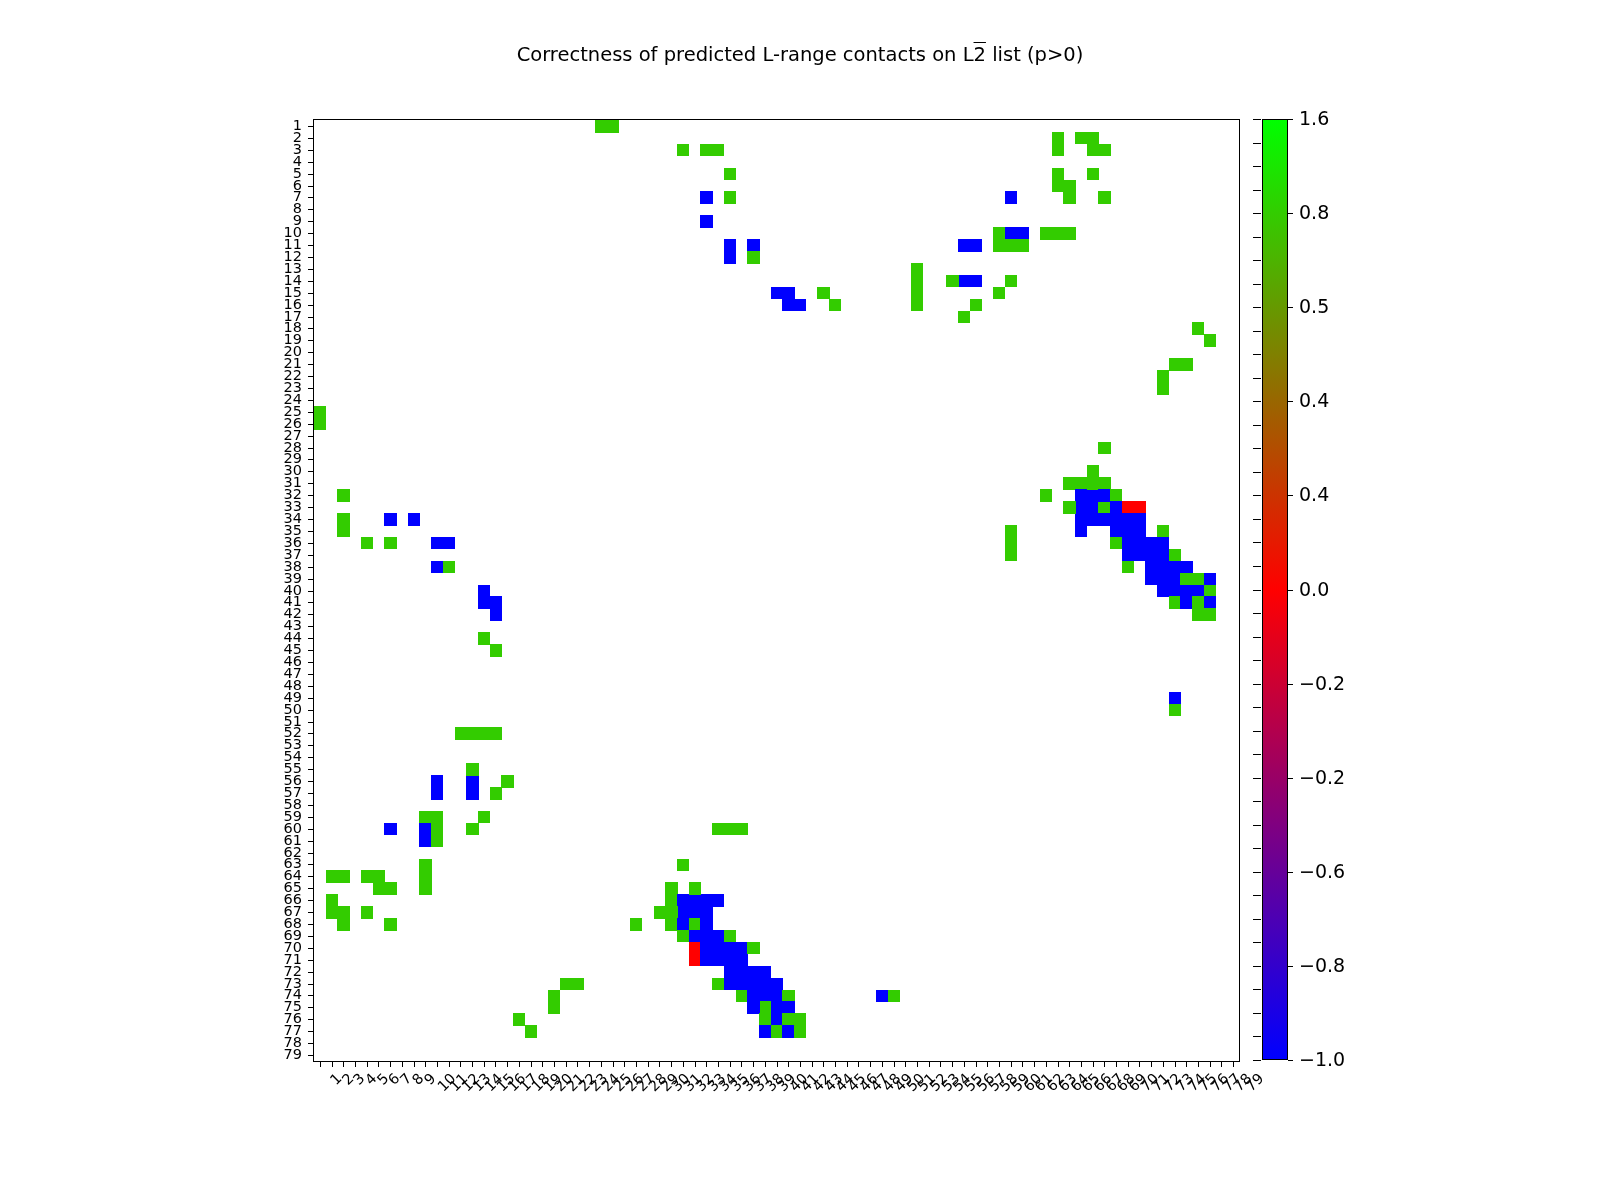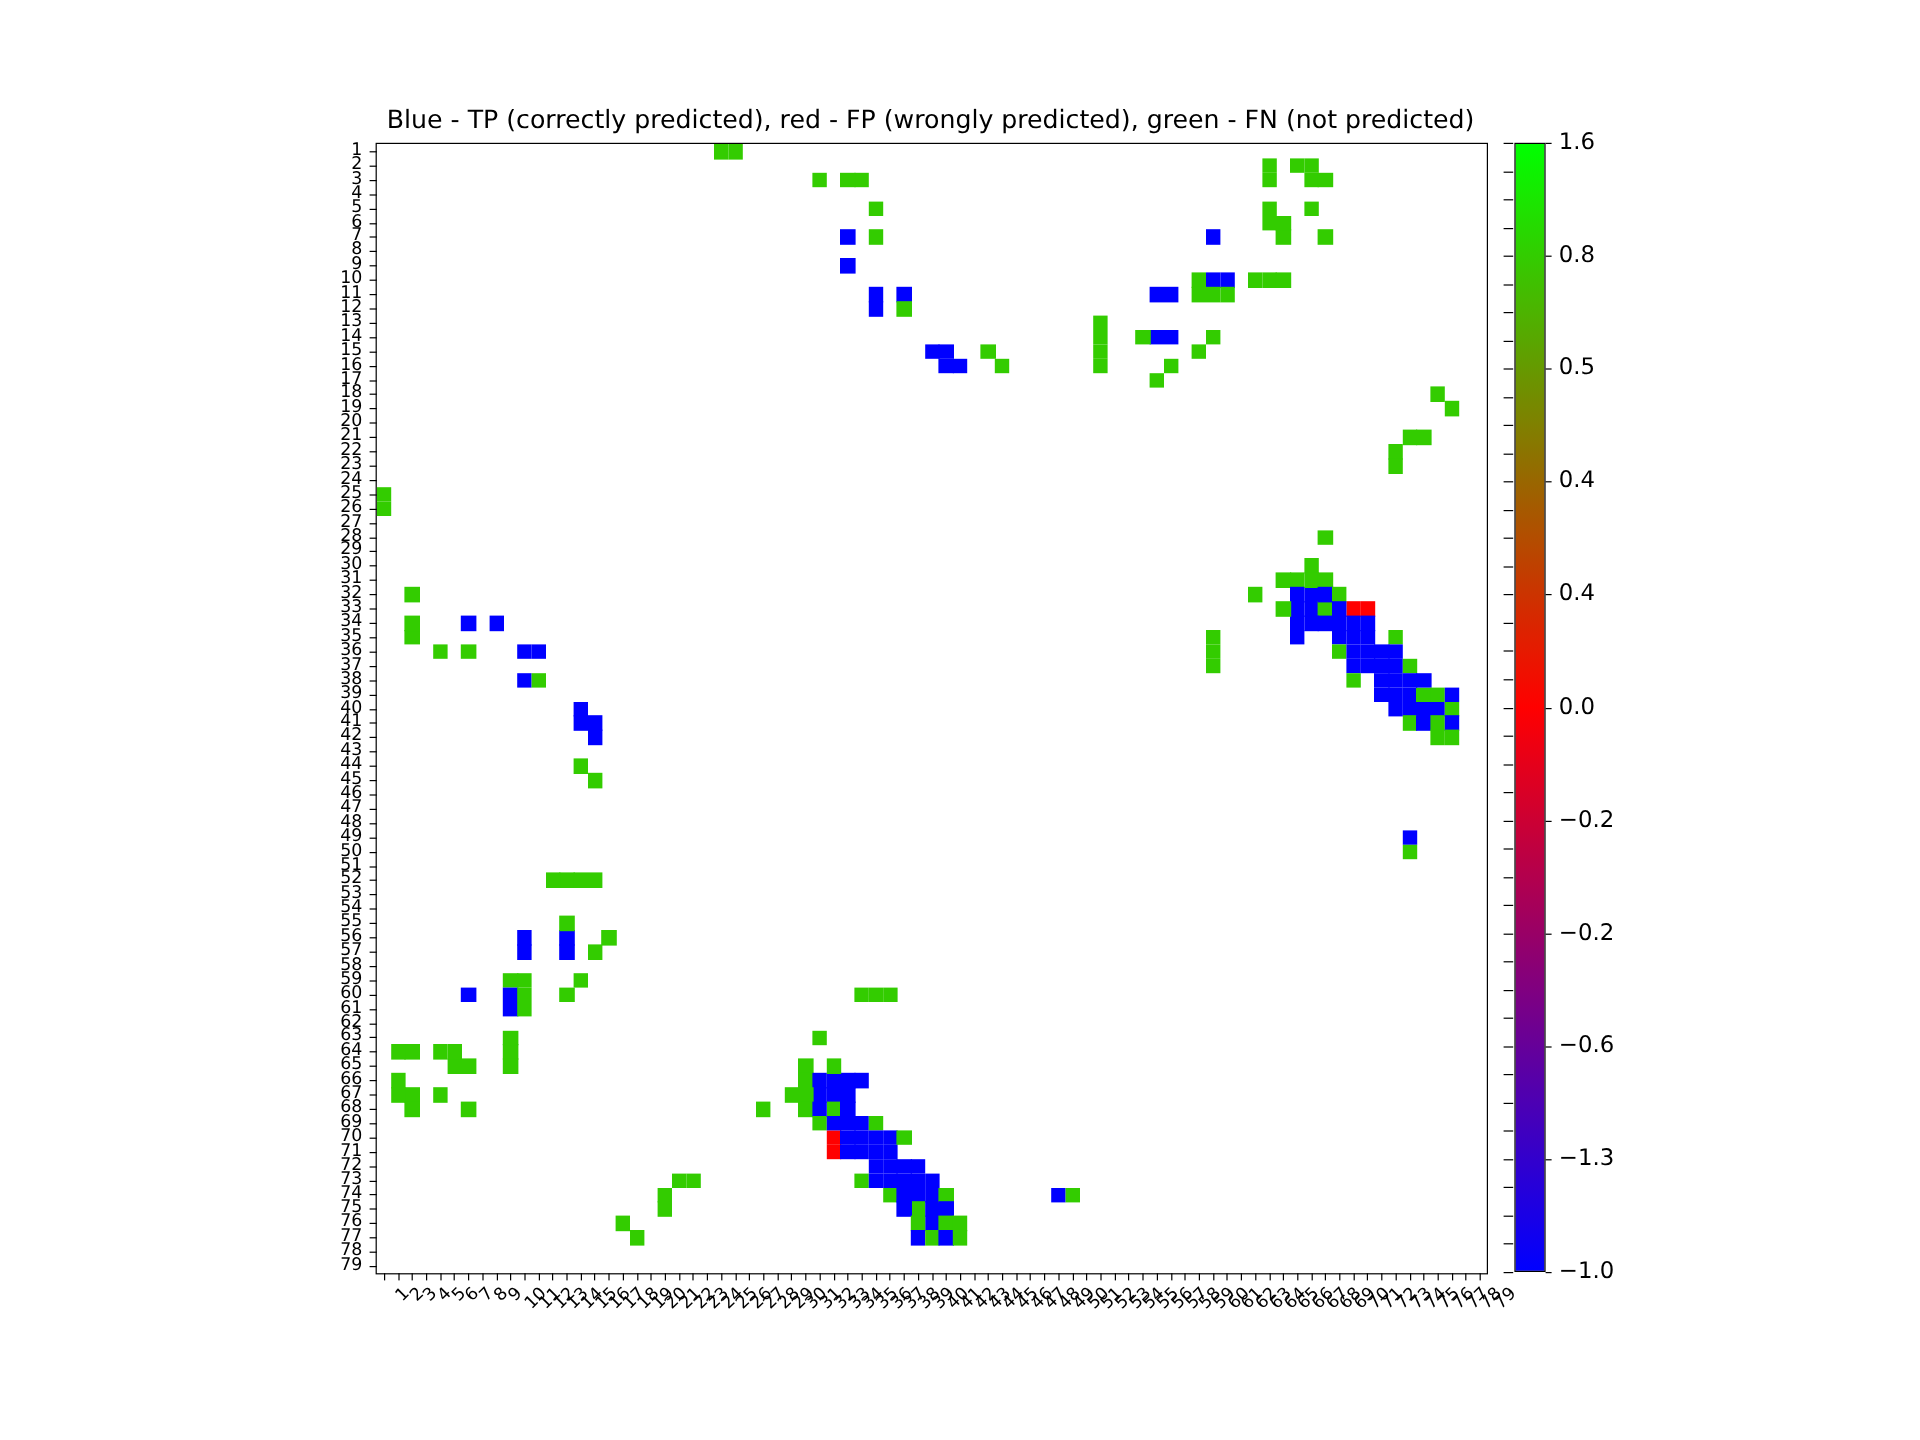--- a/index.html
+++ b/index.html
@@ -121,22 +121,22 @@
     border: 1.1px solid #000;
     box-sizing: border-box;
   }
 </style>
 </head>
 <body>
 
 <div id="figure">
 
 
-
-  <div class="axtitle">Blue - TP (correctly predicted), red - FP (wrongly predicted), green - FN (not predicted)</div>
+  <div class="suptitle" id="suptitle-line2"><span>Correctness of predicted L-range contacts on L</span><span class="ovl">2</span><span> list (p&gt;0)</span></div>
+
 
   <div id="plot-frame">
     <div id="cell-layer">
         <div class="cell" style="left: 292.722px; top: 0px; width: 12.3089px; height: 12.5114px; background: rgb(51, 204, 0);"></div>
         <div class="cell" style="left: 0px; top: 297.785px; width: 12.3089px; height: 12.5114px; background: rgb(51, 204, 0);"></div>
         <div class="cell" style="left: 362.975px; top: 23.8228px; width: 12.3089px; height: 12.5114px; background: rgb(51, 204, 0);"></div>
         <div class="cell" style="left: 23.4177px; top: 369.253px; width: 12.3089px; height: 12.5114px; background: rgb(51, 204, 0);"></div>
         <div class="cell" style="left: 398.101px; top: 23.8228px; width: 12.3089px; height: 12.5114px; background: rgb(51, 204, 0);"></div>
         <div class="cell" style="left: 23.4177px; top: 404.987px; width: 12.3089px; height: 12.5114px; background: rgb(51, 204, 0);"></div>
         <div class="cell" style="left: 737.658px; top: 23.8228px; width: 12.3089px; height: 12.5114px; background: rgb(51, 204, 0);"></div>
@@ -727,21 +727,21 @@
       <div style="position: absolute; left: 1299px; top: 483.4px; font-size: 19px; white-space: nowrap;">0.4</div>
       <div style="position: absolute; left: 1288px; top: 589.5px; width: 5px; border-top: 1.2px solid rgb(0, 0, 0);"></div>
       <div style="position: absolute; left: 1299px; top: 577.5px; font-size: 19px; white-space: nowrap;">0.0</div>
       <div style="position: absolute; left: 1288px; top: 683.6px; width: 5px; border-top: 1.2px solid rgb(0, 0, 0);"></div>
       <div style="position: absolute; left: 1299px; top: 671.6px; font-size: 19px; white-space: nowrap;">−0.2</div>
       <div style="position: absolute; left: 1288px; top: 777.7px; width: 5px; border-top: 1.2px solid rgb(0, 0, 0);"></div>
       <div style="position: absolute; left: 1299px; top: 765.7px; font-size: 19px; white-space: nowrap;">−0.2</div>
       <div style="position: absolute; left: 1288px; top: 871.8px; width: 5px; border-top: 1.2px solid rgb(0, 0, 0);"></div>
       <div style="position: absolute; left: 1299px; top: 859.8px; font-size: 19px; white-space: nowrap;">−0.6</div>
       <div style="position: absolute; left: 1288px; top: 965.9px; width: 5px; border-top: 1.2px solid rgb(0, 0, 0);"></div>
-      <div style="position: absolute; left: 1299px; top: 953.9px; font-size: 19px; white-space: nowrap;">−1.3</div>
+      <div style="position: absolute; left: 1299px; top: 953.9px; font-size: 19px; white-space: nowrap;">−0.8</div>
       <div style="position: absolute; left: 1288px; top: 1060px; width: 5px; border-top: 1.2px solid rgb(0, 0, 0);"></div>
       <div style="position: absolute; left: 1299px; top: 1048px; font-size: 19px; white-space: nowrap;">−1.0</div>
       <div style="position: absolute; left: 1253px; top: 119px; width: 8px; border-top: 1px solid rgb(0, 0, 0);"></div>
       <div style="position: absolute; left: 1253px; top: 142.525px; width: 8px; border-top: 1px solid rgb(0, 0, 0);"></div>
       <div style="position: absolute; left: 1253px; top: 166.05px; width: 8px; border-top: 1px solid rgb(0, 0, 0);"></div>
       <div style="position: absolute; left: 1253px; top: 189.575px; width: 8px; border-top: 1px solid rgb(0, 0, 0);"></div>
       <div style="position: absolute; left: 1253px; top: 213.1px; width: 8px; border-top: 1px solid rgb(0, 0, 0);"></div>
       <div style="position: absolute; left: 1253px; top: 236.625px; width: 8px; border-top: 1px solid rgb(0, 0, 0);"></div>
       <div style="position: absolute; left: 1253px; top: 260.15px; width: 8px; border-top: 1px solid rgb(0, 0, 0);"></div>
       <div style="position: absolute; left: 1253px; top: 283.675px; width: 8px; border-top: 1px solid rgb(0, 0, 0);"></div>

